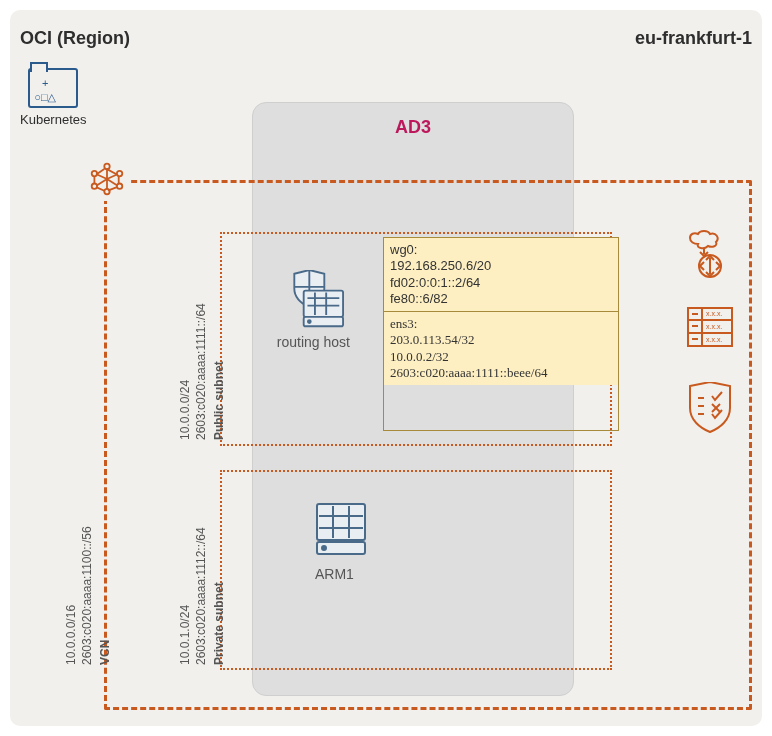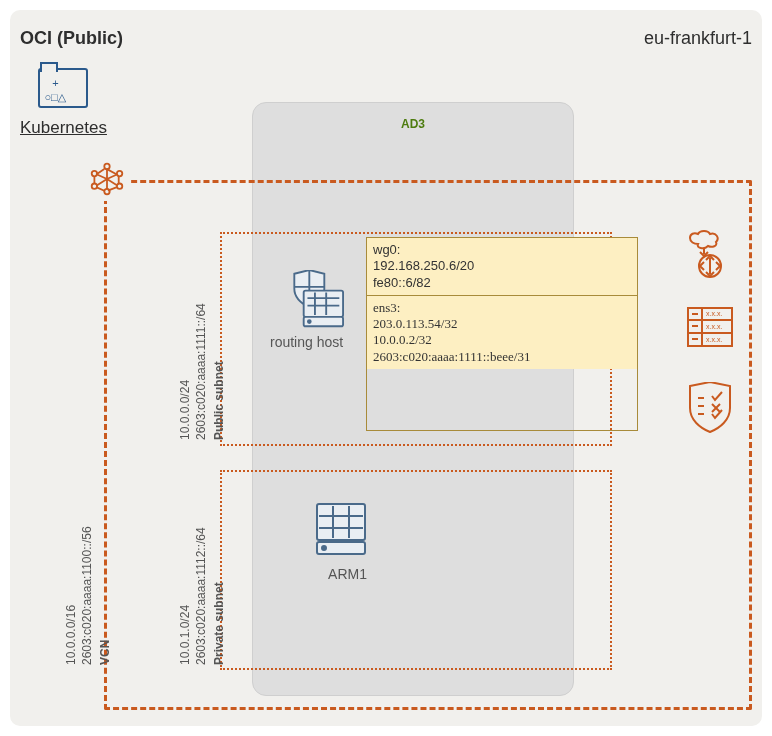--- a/index.html
+++ b/index.html
@@ -19,21 +19,21 @@
   }
   .header-left {
     position: absolute;
     top: 18px; left: 10px;
     font-size: 18px; font-weight: bold;
     color: #2e2e2e;
   }
   .header-right {
     position: absolute;
     top: 18px; right: 10px;
-    font-size: 18px; font-weight: normal;
+    font-size: 18px; font-weight: bold;
     color: #2e2e2e;
   }
   .k8s-block {
     position: absolute;
     top: 58px; left: 10px;
     text-align: center;
   }
   .k8s-icon {
     display: inline-block;
     width: 50px; height: 40px;
@@ -51,24 +51,22 @@
     background: #f1f0ed;
   }
   .k8s-inner {
     position: absolute;
     top: 6px; left: 4px;
     font-size: 11px;
     color: #2b5a8c;
     line-height: 14px;
   }
   .k8s-label {
-    margin-top: 6px;
-    font-size: 17px;
+    font-size: 13px;
     color: #2e2e2e;
-    text-decoration: underline;
   }
   .vcn-box {
     position: absolute;
     top: 170px; left: 94px;
     width: 648px; height: 530px;
     border: 3px dashed #c95a1f;
     border-radius: 2px;
   }
   .vcn-icon {
     position: absolute;
@@ -99,63 +97,63 @@
     top: 92px; left: 242px;
     width: 322px; height: 594px;
     background: #dedede;
     border: 1px solid #cfcfcf;
     border-radius: 14px;
   }
   .ad3-title {
     position: absolute;
     top: 14px; left: 0; right: 0;
     text-align: center;
-    font-size: 12px; font-weight: bold;
-    color: #4d7c0f;
+    font-size: 18px; font-weight: bold;
+    color: #be185d;
   }
   .routing-icon {
     position: absolute;
     top: 260px; left: 260px;
     width: 80px;
-    text-align: left;
+    text-align: right;
   }
   .shield-server {
     position: relative;
     width: 62px; height: 58px;
     margin: 0 auto;
   }
   .routing-label {
     margin-top: 6px;
     font-size: 14px;
     color: #555;
   }
   .ip-box {
     position: absolute;
-    top: 227px; left: 356px;
-    width: 272px; height: 194px;
+    top: 227px; left: 373px;
+    width: 236px; height: 194px;
     border: 1px solid #a88b3a;
   }
   .ip-sec {
     background: #fdefc2;
     border-bottom: 1px solid #a88b3a;
     padding: 4px 6px;
     font-size: 13px;
     color: #333;
     line-height: 1.25;
   }
   .ip-sec:last-child { border-bottom: none; font-family: Liberation Serif, serif; }
   .arm-wrap {
     position: absolute;
     top: 492px;
     left: 305px;
     display: flex;
     gap: 40px;
   }
   .arm {
-    text-align: right;
+    text-align: left;
   }
   .server-icon {
     width: 52px; height: 56px;
     margin: 0 auto 8px;
   }
   .arm-label {
     font-size: 14px;
     color: #555;
   }
   .side-icons {
@@ -188,21 +186,21 @@
   .v-pub-label { top: 430px; left: 202px; font-weight: bold; }
   .v-priv-cidr1 { top: 655px; left: 168px; }
   .v-priv-cidr2 { top: 655px; left: 184px; }
   .v-priv-label { top: 655px; left: 202px; font-weight: bold; }
 </style>
 </head>
 <body>
 
 <div class="canvas">
 
-  <div class="header-left">OCI (Public)</div>
+  <div class="header-left">OCI (Region)</div>
   <div class="header-right">eu-frankfurt-1</div>
 
   <div class="k8s-block">
     <div class="k8s-icon">
       <div class="k8s-inner">+<br>○□△</div>
     </div>
     <div class="k8s-label">Kubernetes</div>
   </div>
 
   <div class="ad3-box">
@@ -248,27 +246,28 @@
         </g>
       </svg>
     </div>
     <div class="routing-label">routing host</div>
   </div>
 
   <div class="ip-box">
     <div class="ip-sec">
       <div>wg0:</div>
       <div>192.168.250.6/20</div>
+      <div>fd02:0:0:1::2/64</div>
       <div>fe80::6/82</div>
     </div>
     <div class="ip-sec">
       <div>ens3:</div>
       <div>203.0.113.54/32</div>
       <div>10.0.0.2/32</div>
-      <div>2603:c020:aaaa:1111::beee/31</div>
+      <div>2603:c020:aaaa:1111::beee/64</div>
     </div>
   </div>
 
   <div class="arm-wrap">
     <div class="arm">
       <div class="server-icon">
         <svg viewBox="0 0 52 56" width="52" height="56">
           <g fill="#e9eef3" stroke="#4a6a8a" stroke-width="2">
             <rect x="2" y="2" width="48" height="36" rx="2"></rect>
             <rect x="2" y="40" width="48" height="12" rx="2"></rect>

